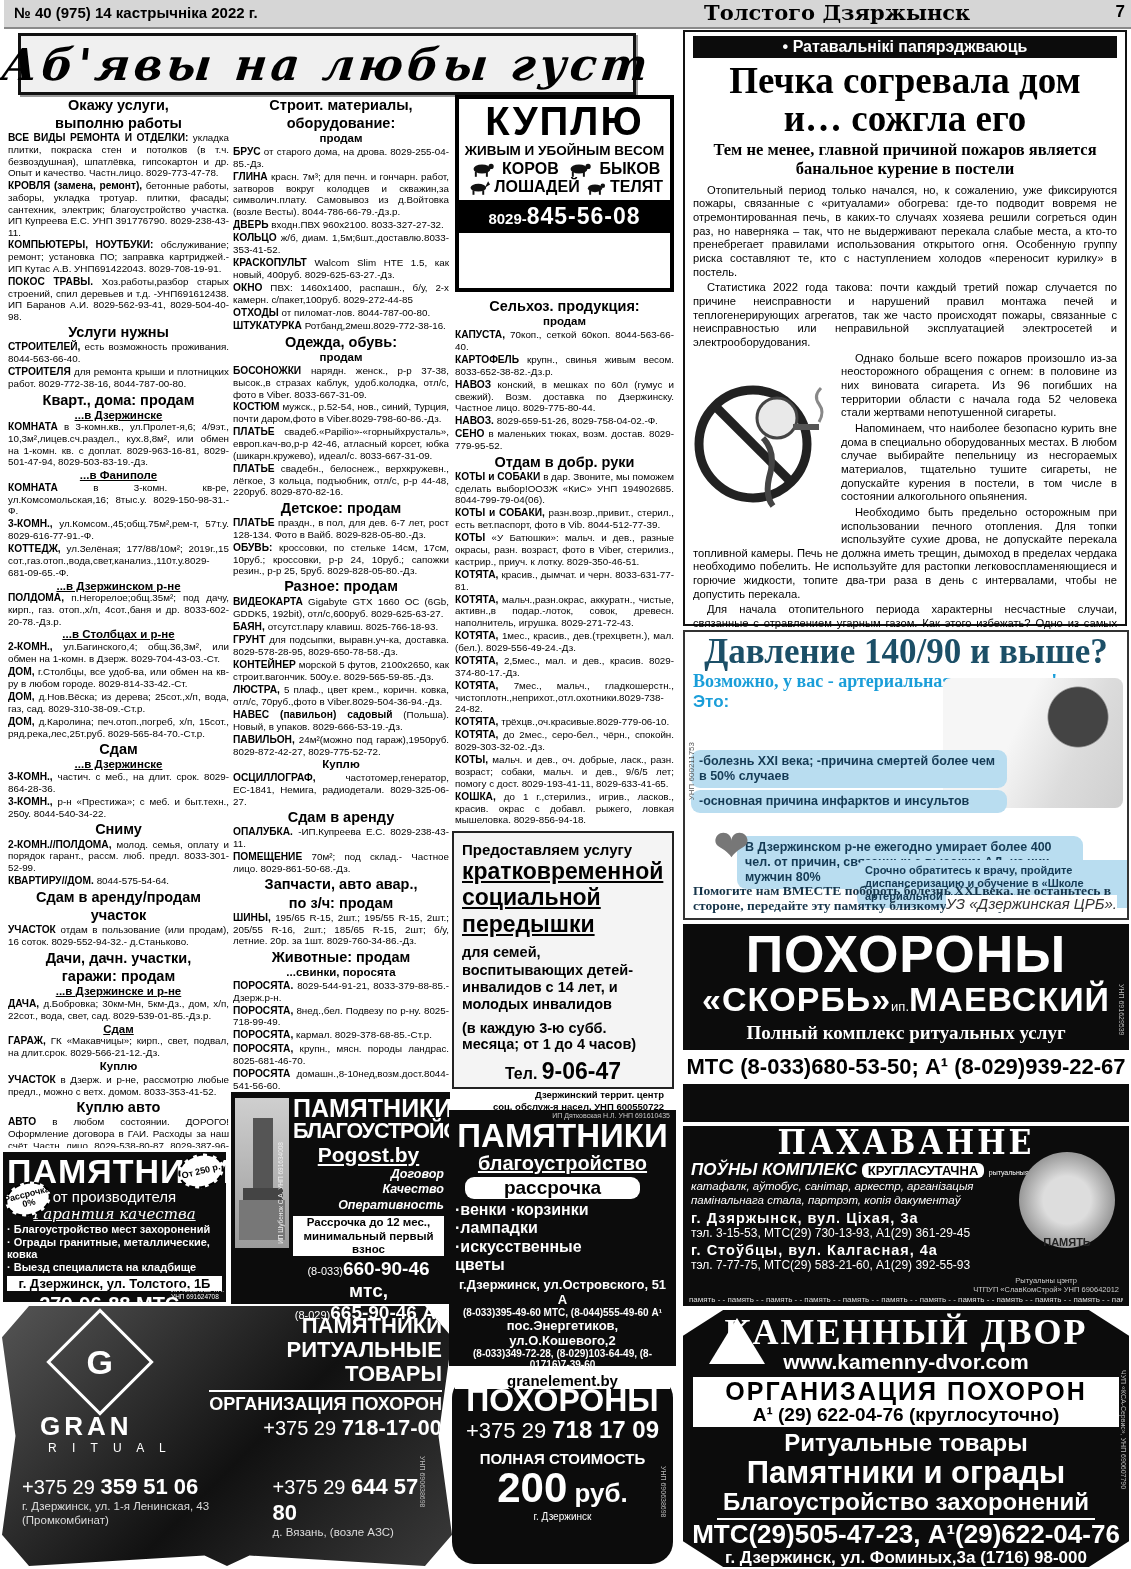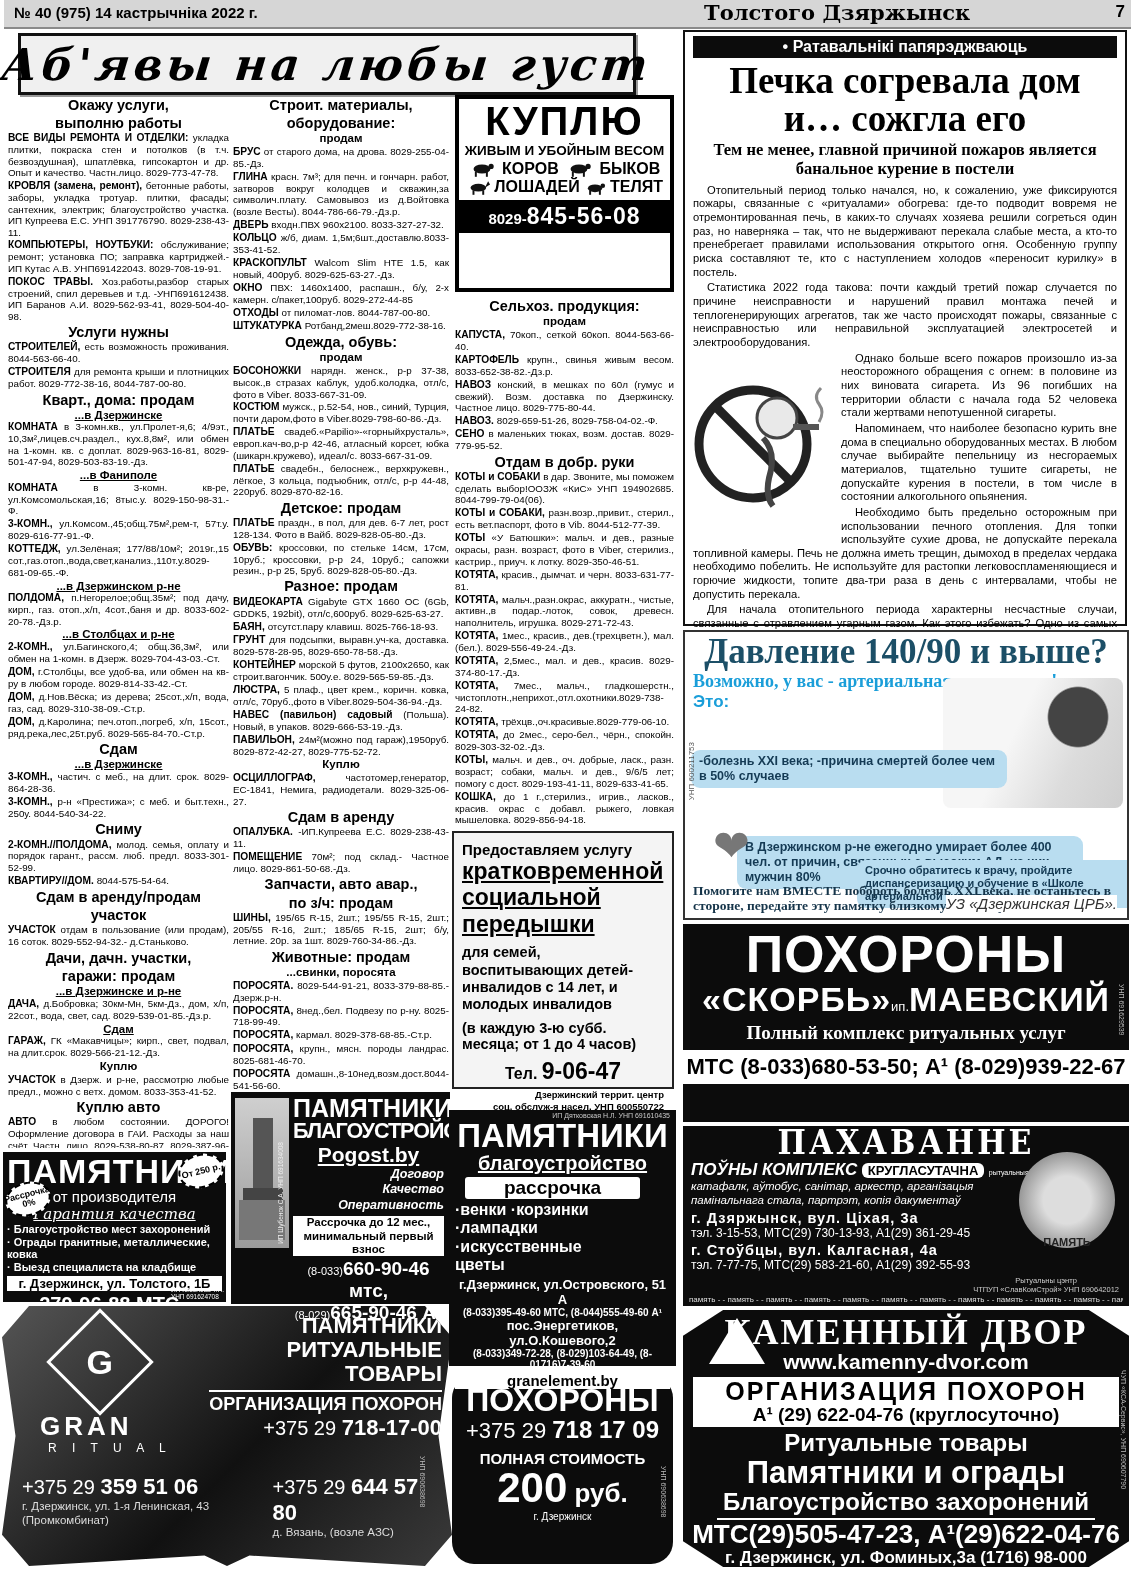--- a/index.html
+++ b/index.html
@@ -380,20 +380,21 @@
       <div>РАЙОННЫЙ ОТДЕЛ МЧС.</div>
     </div>
   </div>
 
   <div class="davl">
     <div class="dav-t">Давление 140/90 и выше?</div>
     <div class="dav-s">Возможно, у вас - артериальная гипертония!</div>
     <div class="dav-eto">Это:</div>
     <div class="dav-photo"></div>
     <div class="bub" style="left:6px;top:118px;width:300px;">-болезнь XXI века;   -причина смертей более чем в 50% случаев</div>
+    <div class="bub" style="left:6px;top:158px;width:300px;">-основная причина инфарктов и инсультов</div>
     <div class="bub" style="left:52px;top:204px;width:330px;">В Дзержинском р-не ежегодно умирает более 400 чел. от причин, связанных с высоким АД, из них мужчин 80%</div>
     <div class="bub" style="left:172px;top:228px;width:262px;font-size:11px;">Срочно обратитесь  к врачу, пройдите диспансеризацию и обучение в «Школе артериальной гипертензии»</div>
     <div class="heart">❤</div>
     <div class="dav-foot">Помогите нам ВМЕСТЕ побороть болезнь XXI века, не останьтесь в стороне, передайте эту памятку близкому человеку!</div>
     <div class="dav-org">УЗ «Дзержинская ЦРБ».</div>
     <div class="dav-unp">УНП 600211753</div>
   </div>
 
   <div class="blackad skorb">
     <div class="sk-t">ПОХОРОНЫ</div>
@@ -530,21 +531,21 @@
       <b>200</b><span> руб.</span>
     </div>
     <div class="poh200-c">г. Дзержинск</div>
     <div class="poh200-unp">УНП 690638698</div>
   </div>
 
   <div class="blackad" style="left:449px;top:1110px;width:227px;height:256px;padding:2px 6px;text-align:center;">
     <div class="vsmall" style="text-align:right;color:#ccc;">ИП Дятковская Н.Л.  УНП 691610435</div>
     <div style="font-weight:900;font-size:33px;line-height:1;">ПАМЯТНИКИ</div>
     <div style="font-weight:bold;font-size:20px;text-decoration:underline;">благоустройство</div>
-    <div style="background:#fff;color:#000;font-weight:bold;font-size:19px;border-radius:3px;margin:2px 30px 2px 10px;">рассрочка</div>
+    <div style="background:#fff;color:#000;font-weight:bold;font-size:19px;border-radius:9px;margin:2px 30px 2px 10px;">рассрочка</div>
     <div style="text-align:left;font-weight:bold;font-size:16px;line-height:1.15;">
       <div>·венки ·корзинки</div>
       <div>·лампадки</div>
       <div>·искусственные</div>
       <div>цветы</div>
     </div>
     <div style="font-weight:bold;font-size:13px;margin-top:2px;">г.Дзержинск, ул.Островского, 51 А</div>
     <div style="font-size:10px;font-weight:bold;">(8-033)395-49-60 МТС, (8-044)555-49-60 А¹</div>
     <div style="font-weight:bold;font-size:13px;">пос.Энергетиков, ул.О.Кошевого,2</div>
     <div style="font-size:10px;font-weight:bold;">(8-033)349-72-28, (8-029)103-64-49, (8-01716)7-39-60</div>

